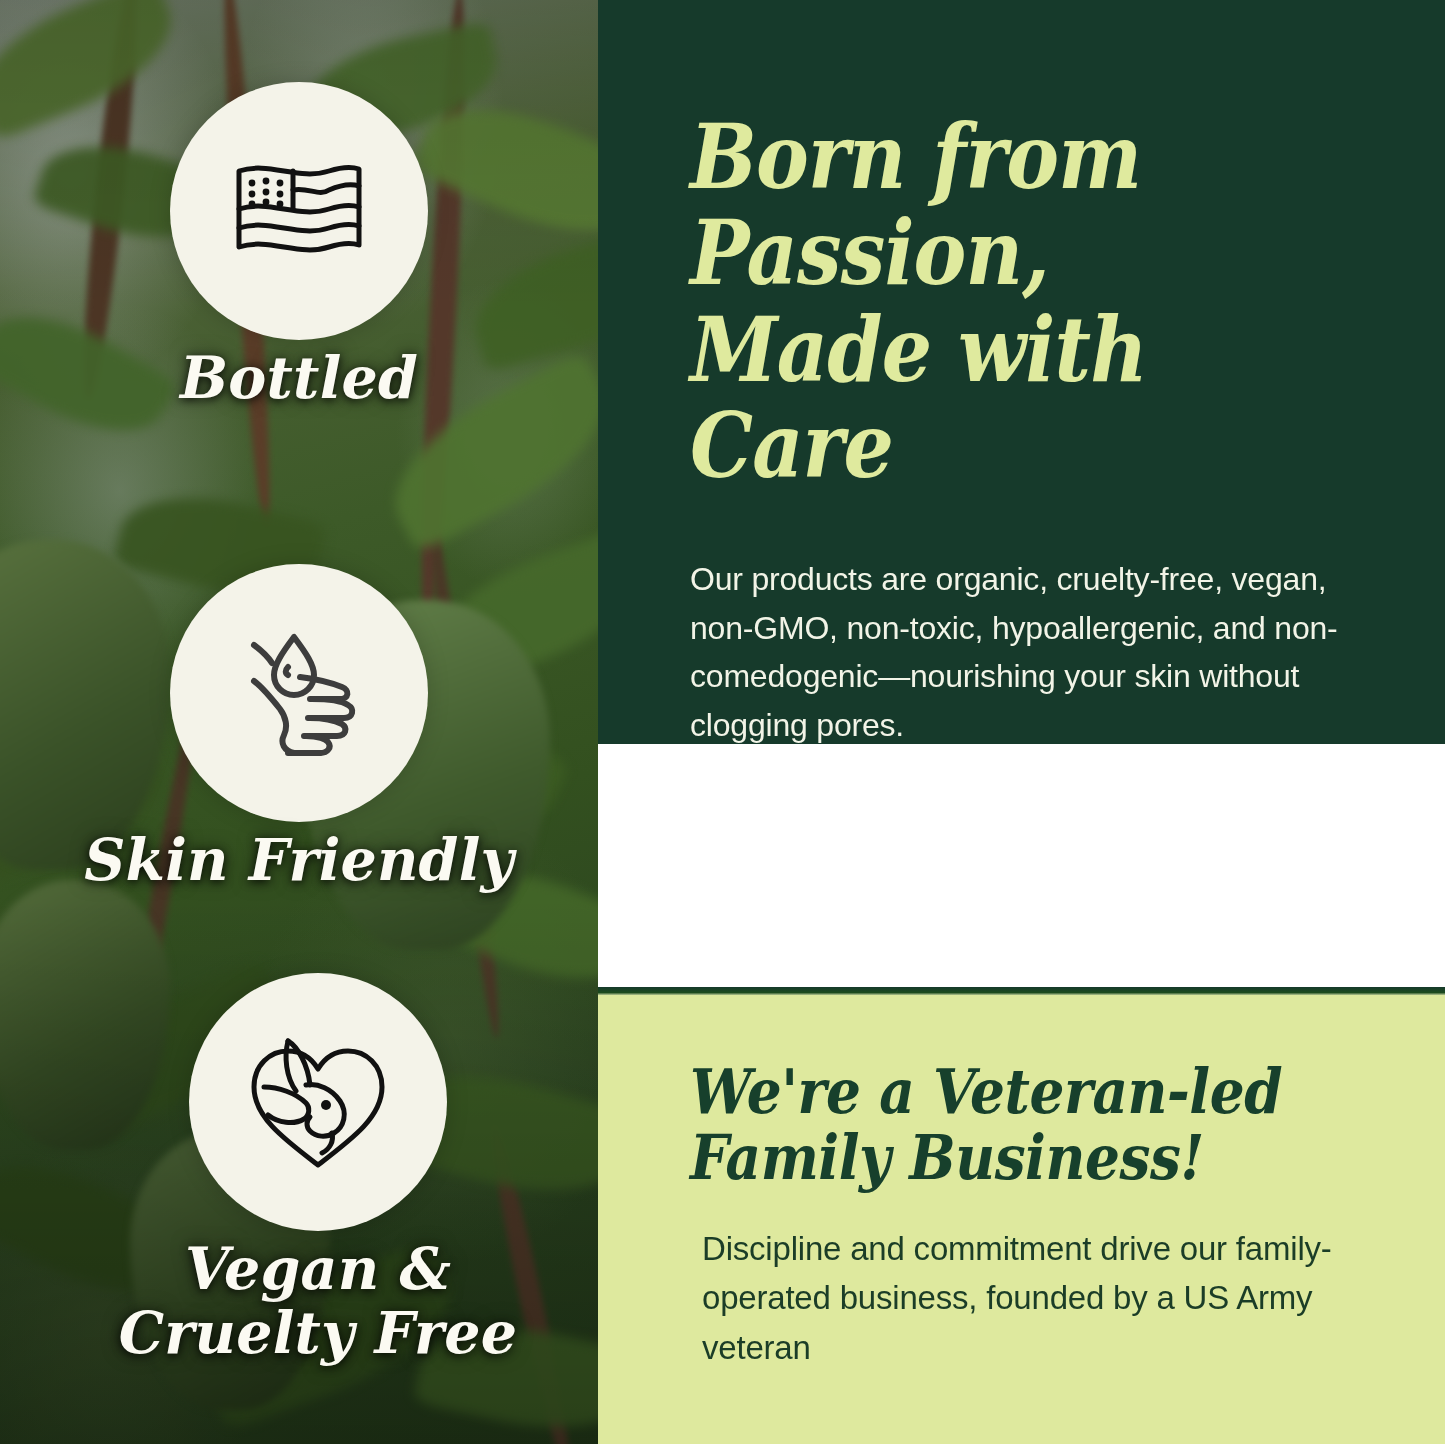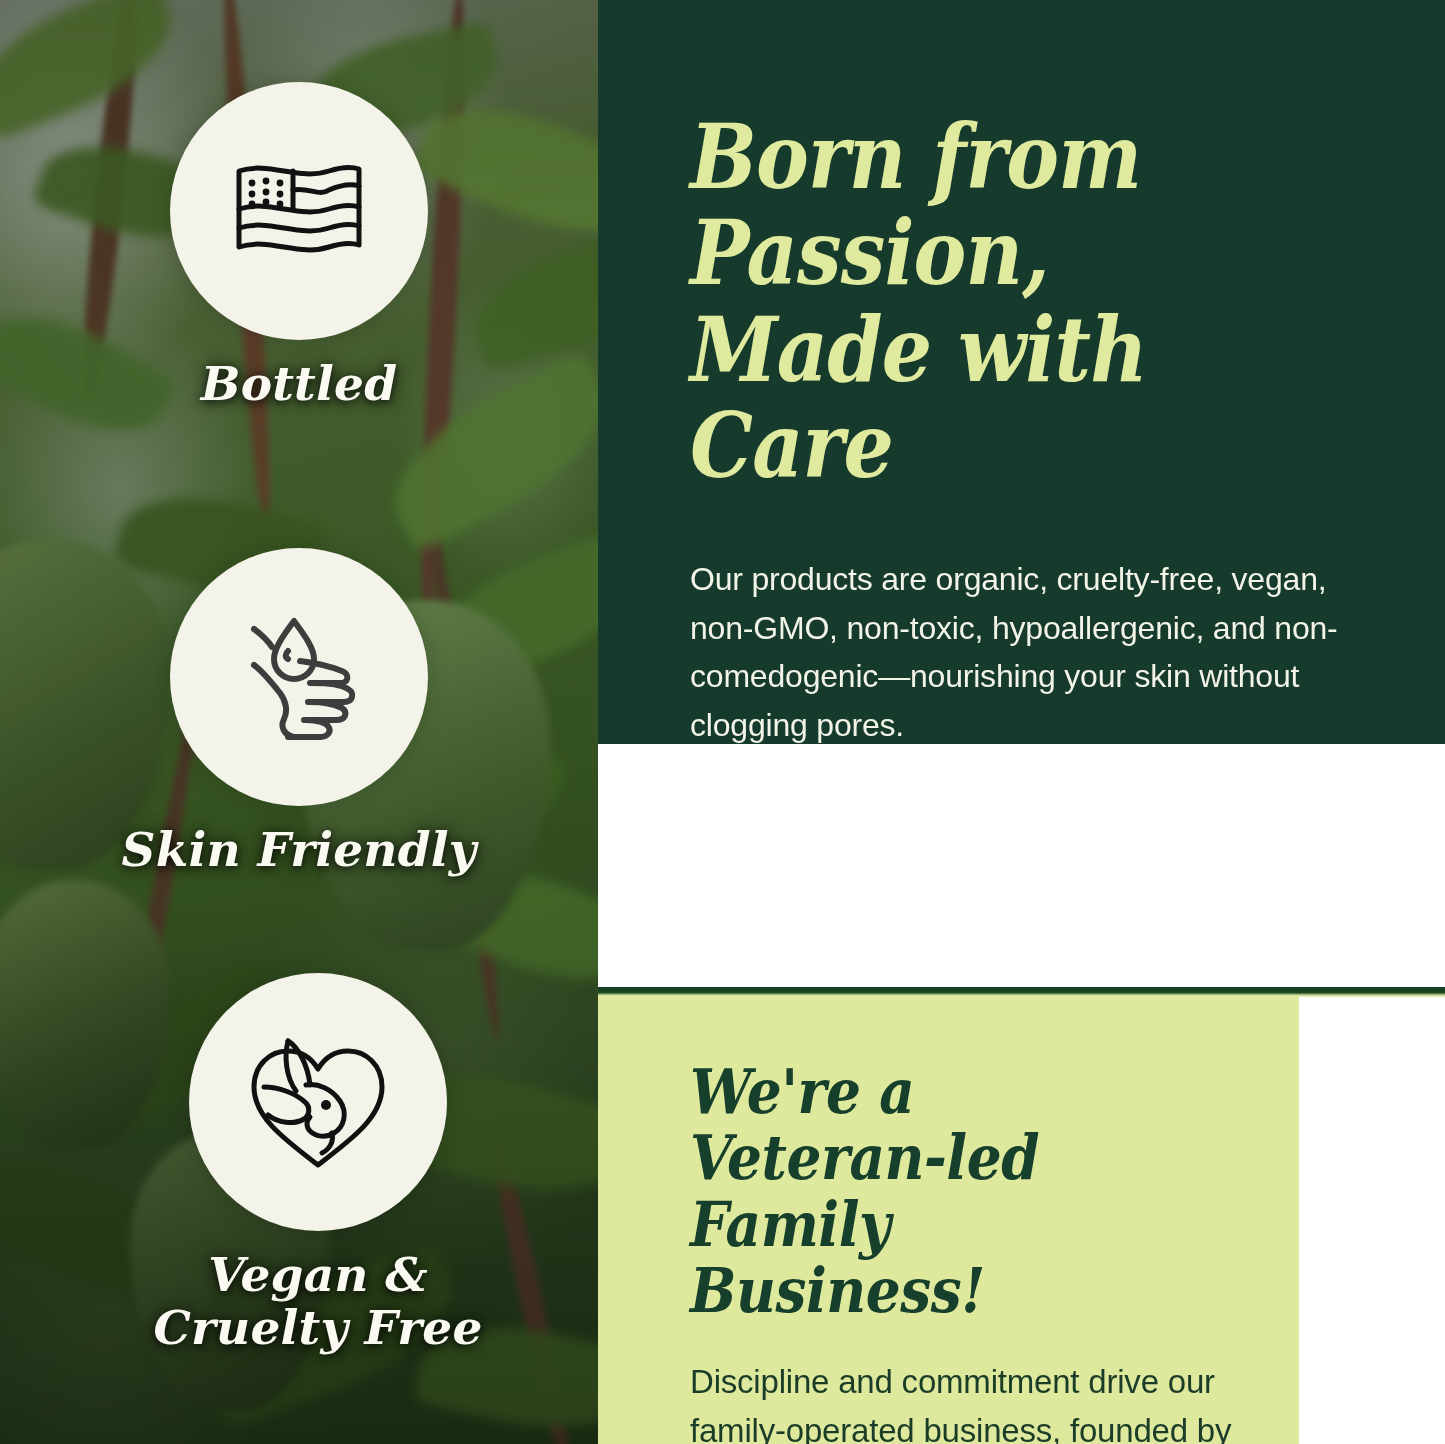--- a/index.html
+++ b/index.html
@@ -76,34 +76,34 @@
     margin: 0 auto;
     border-radius: 50%;
     background: #f4f3e9;
     display: flex;
     align-items: center;
     justify-content: center;
     box-shadow: 0 0 22px rgba(0,0,0,0.18);
   }
   .badge-circle svg { display: block; }
   .badge-label {
-    margin-top: 18px;
+    margin-top: 6px;
     font-family: "DejaVu Serif", "Liberation Serif", serif;
     font-style: italic;
     font-weight: 700;
-    font-size: 47px;
+    font-size: 57px;
     line-height: 1.12;
     color: #fbfaf2;
     text-shadow: 0 2px 9px rgba(0,0,0,0.75), 0 0 18px rgba(0,0,0,0.55);
     letter-spacing: 0.2px;
   }
   .badge-label span { display: block; }
 
   #badge-usa      { top: 82px; }
-  #badge-skin     { top: 548px; }
+  #badge-skin     { top: 564px; }
   #badge-vegan    { top: 973px; padding-left: 19px; }
 
   
   .dark-panel {
     position: absolute;
     left: 598px;
     top: 0;
     width: 847px;
     height: 744px;
     background: #163a2b;
@@ -131,41 +131,41 @@
     color: #f2f4e7;
     max-width: 700px;
     letter-spacing: -0.2px;
   }
 
   
   .light-panel {
     position: absolute;
     left: 598px;
     top: 995px;
-    width: 701px;
+    width: 847px;
     height: 449px;
     background: #dee99e;
   }
   .light-panel-inner {
     padding: 64px 58px 0 92px;
   }
   .sub-heading {
     font-family: "DejaVu Serif", "Liberation Serif", serif;
     font-style: italic;
     font-weight: 700;
     font-size: 61px;
     line-height: 1.09;
     color: #17402c;
     margin: 0;
     letter-spacing: -0.5px;
     transform: scaleX(0.9);
     transform-origin: left top;
   }
   .sub-para {
-    margin: 32px 0 0 0;
+    margin: 32px 0 0 12px;
     font-family: "Liberation Sans", sans-serif;
     font-size: 33px;
     line-height: 1.5;
     color: #1b3d27;
     max-width: 680px;
     letter-spacing: -0.2px;
   }
 
   
   .seam {

